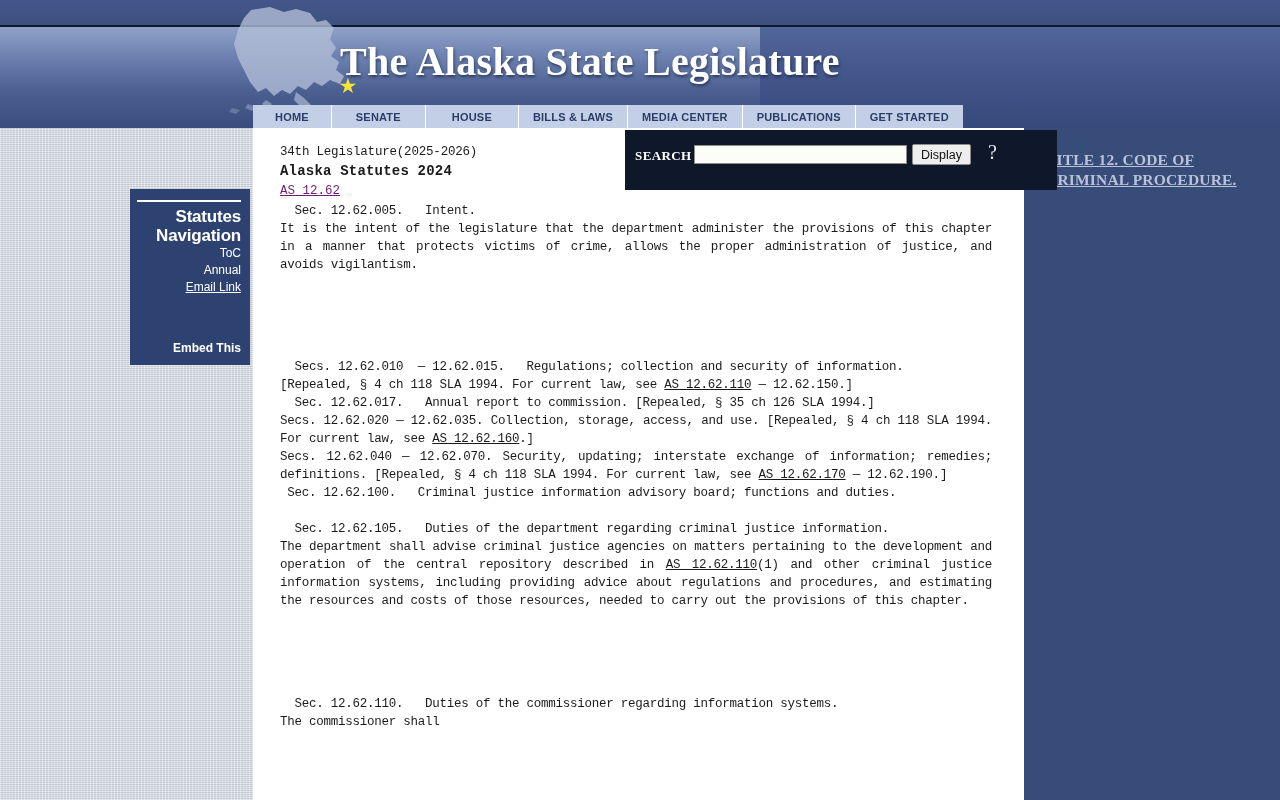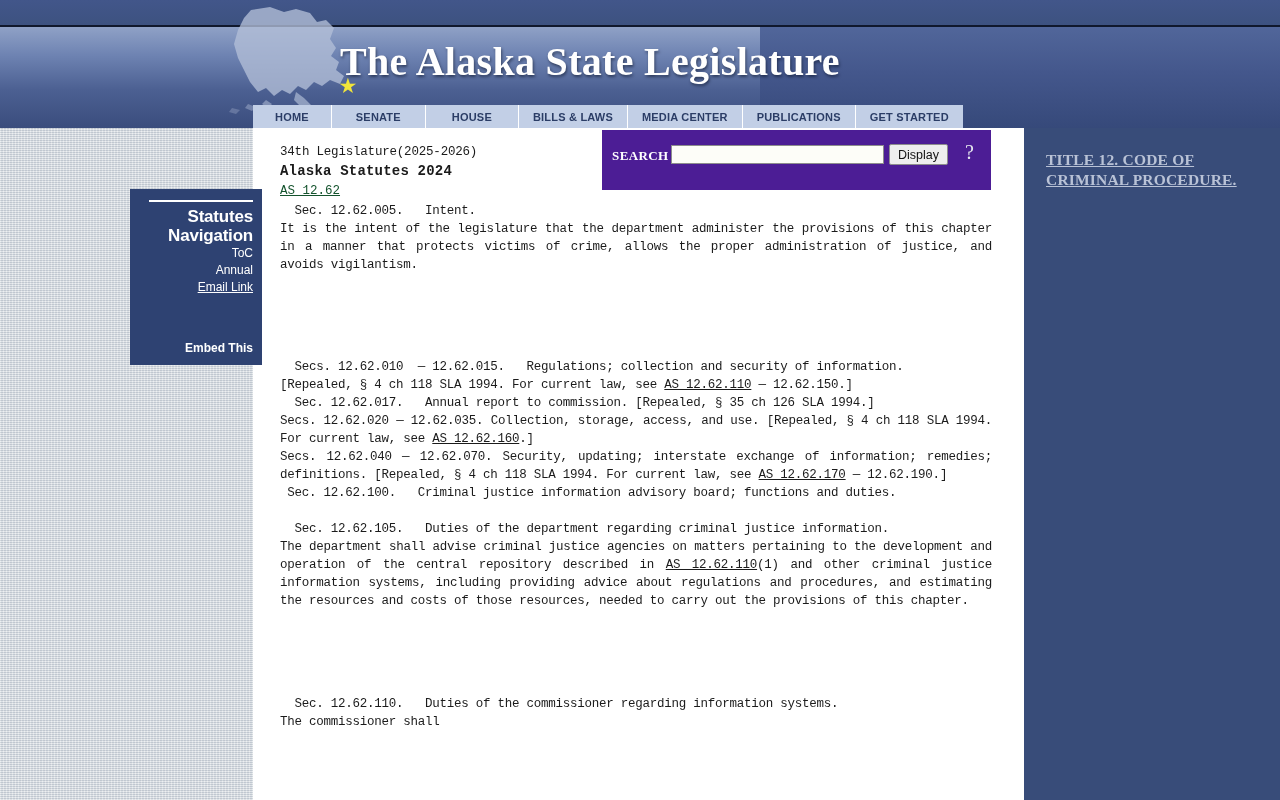--- a/index.html
+++ b/index.html
@@ -131,21 +131,21 @@
     background-image:
       repeating-linear-gradient(0deg, rgba(255,255,255,0.38) 0px, rgba(255,255,255,0.38) 1px, rgba(160,170,182,0.22) 1px, rgba(160,170,182,0.22) 2px),
       repeating-linear-gradient(90deg, rgba(255,255,255,0.30) 0px, rgba(255,255,255,0.30) 1px, rgba(150,162,176,0.18) 1px, rgba(150,162,176,0.18) 3px);
   }
 
   
   .nav-box {
     position: absolute;
     left: 130px;
     top: 189px;
-    width: 132px;
+    width: 120px;
     height: 176px;
     background: #2e4272;
     color: #ffffff;
     box-sizing: border-box;
     padding: 0 9px 0 6px;
     text-align: right;
     z-index: 6;
   }
   .nav-box-rule {
     margin: 11px 0 5px auto;
@@ -204,34 +204,34 @@
   .meta-statutes {
     font-size: 14px;
     font-weight: bold;
     line-height: 20px;
     letter-spacing: 0.2px;
     white-space: nowrap;
   }
   .meta-as {
     font-size: 12.5px;
     line-height: 17px;
-    color: #14532d;
+    color: #701a75;
     text-decoration: underline;
     cursor: pointer;
     display: inline-block;
   }
 
   
   .search-panel {
     position: absolute;
-    left: 602px;
+    left: 625px;
     top: 130px;
-    width: 389px;
+    width: 432px;
     height: 60px;
-    background: #4c1d95;
+    background: #0f172a;
     z-index: 7;
   }
   .search-label {
     position: absolute;
     left: 10px;
     top: 18px;
     font-family: "Liberation Serif", serif;
     font-size: 13px;
     font-weight: bold;
     color: #ffffff;

